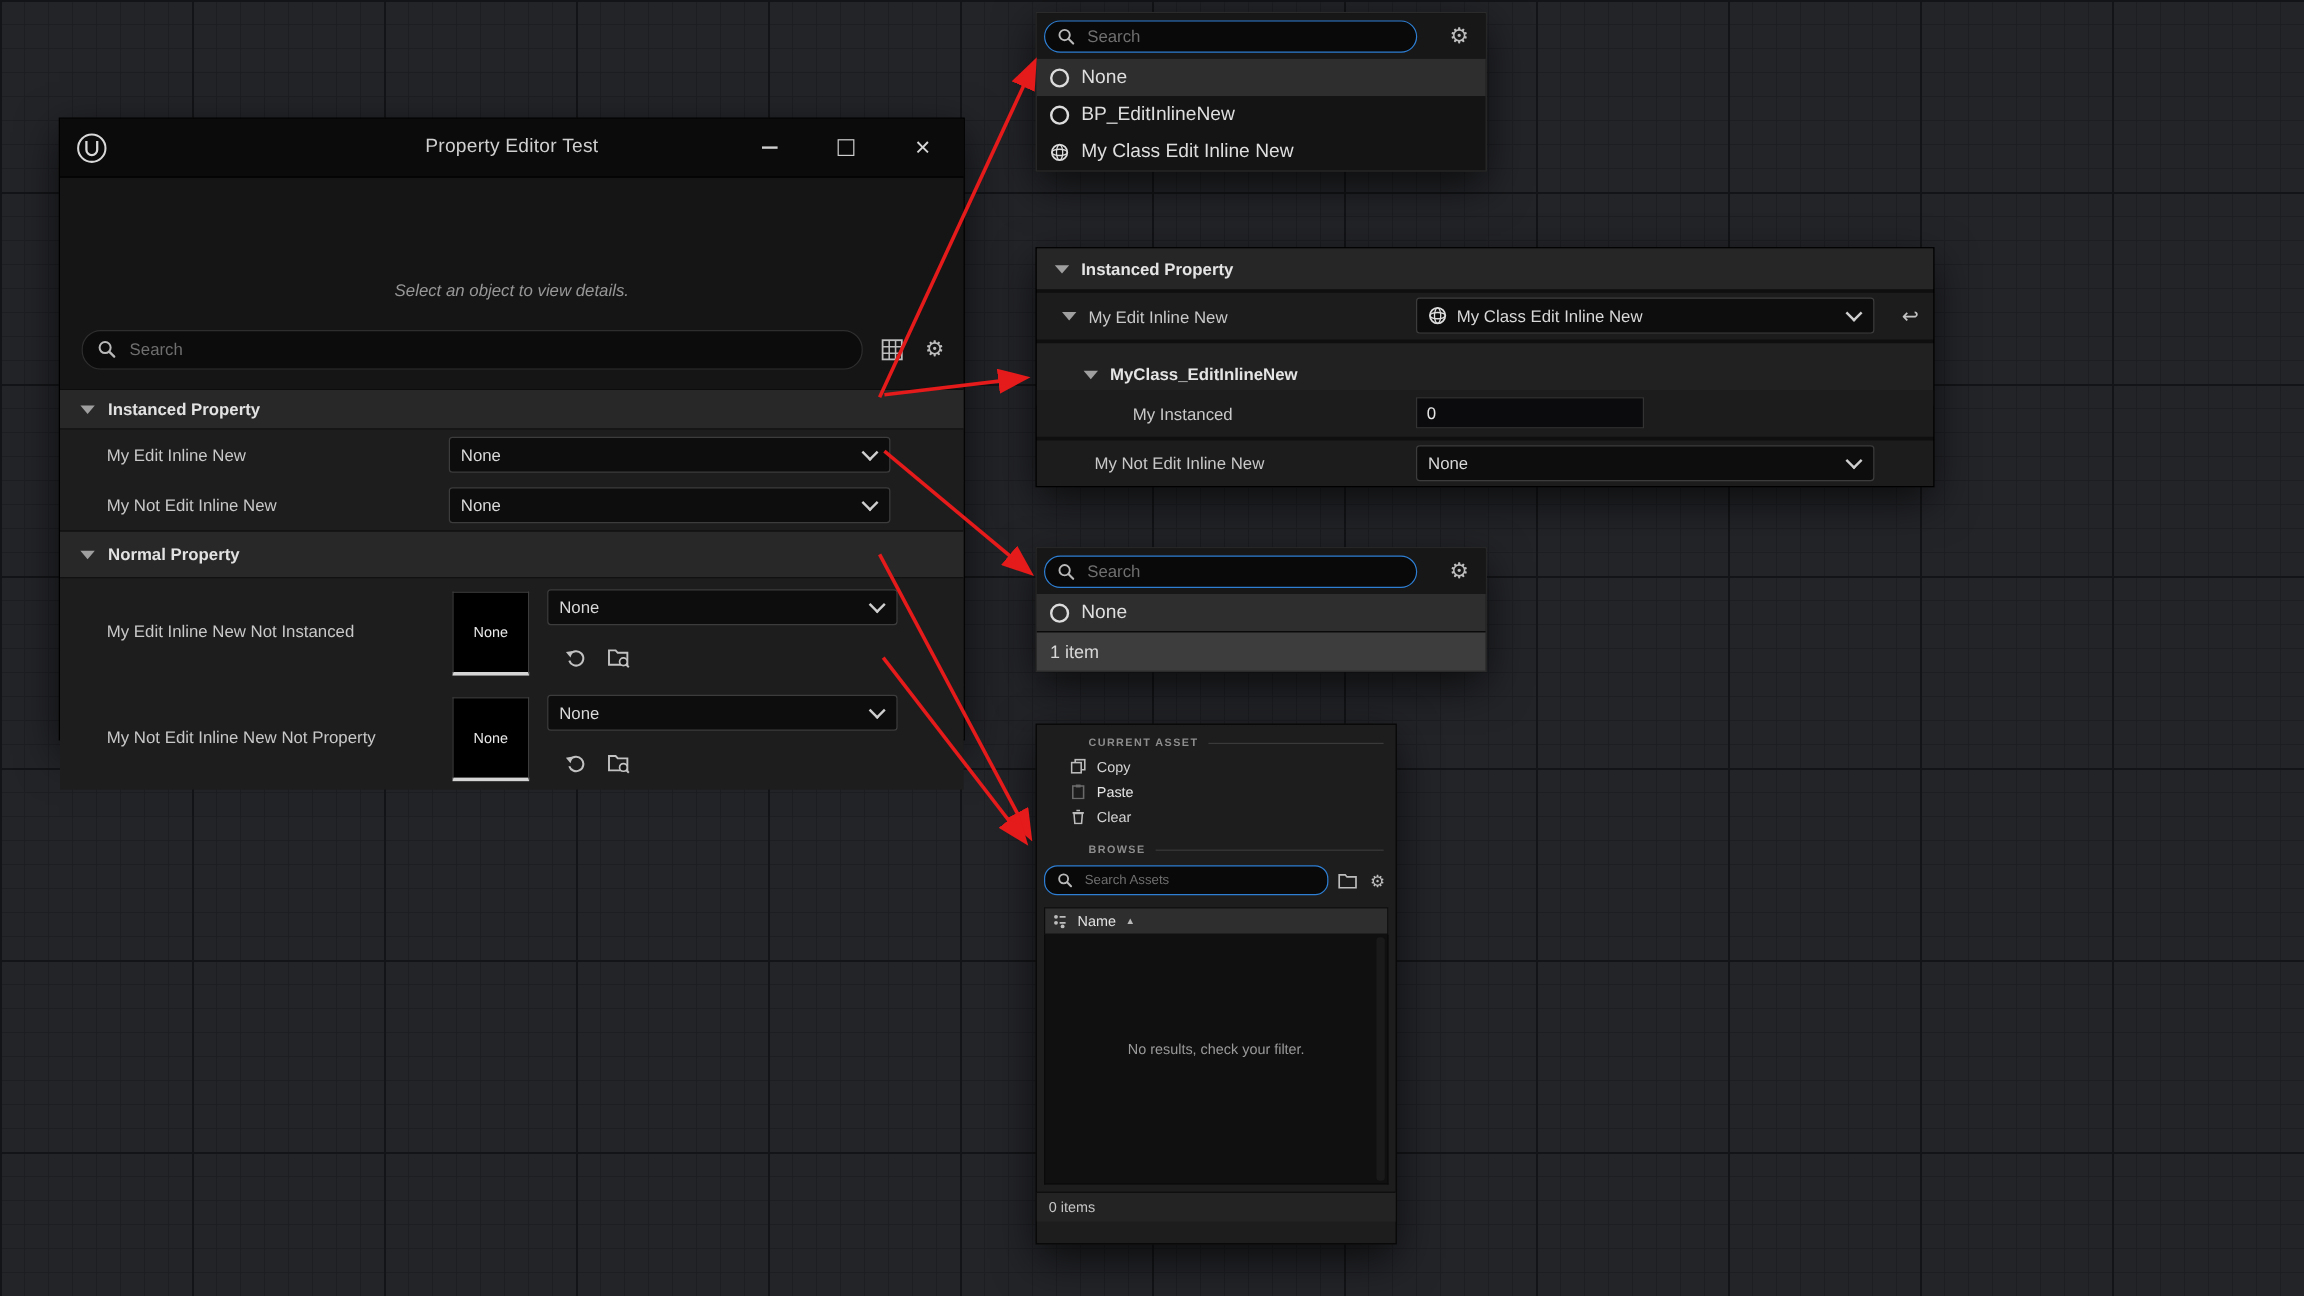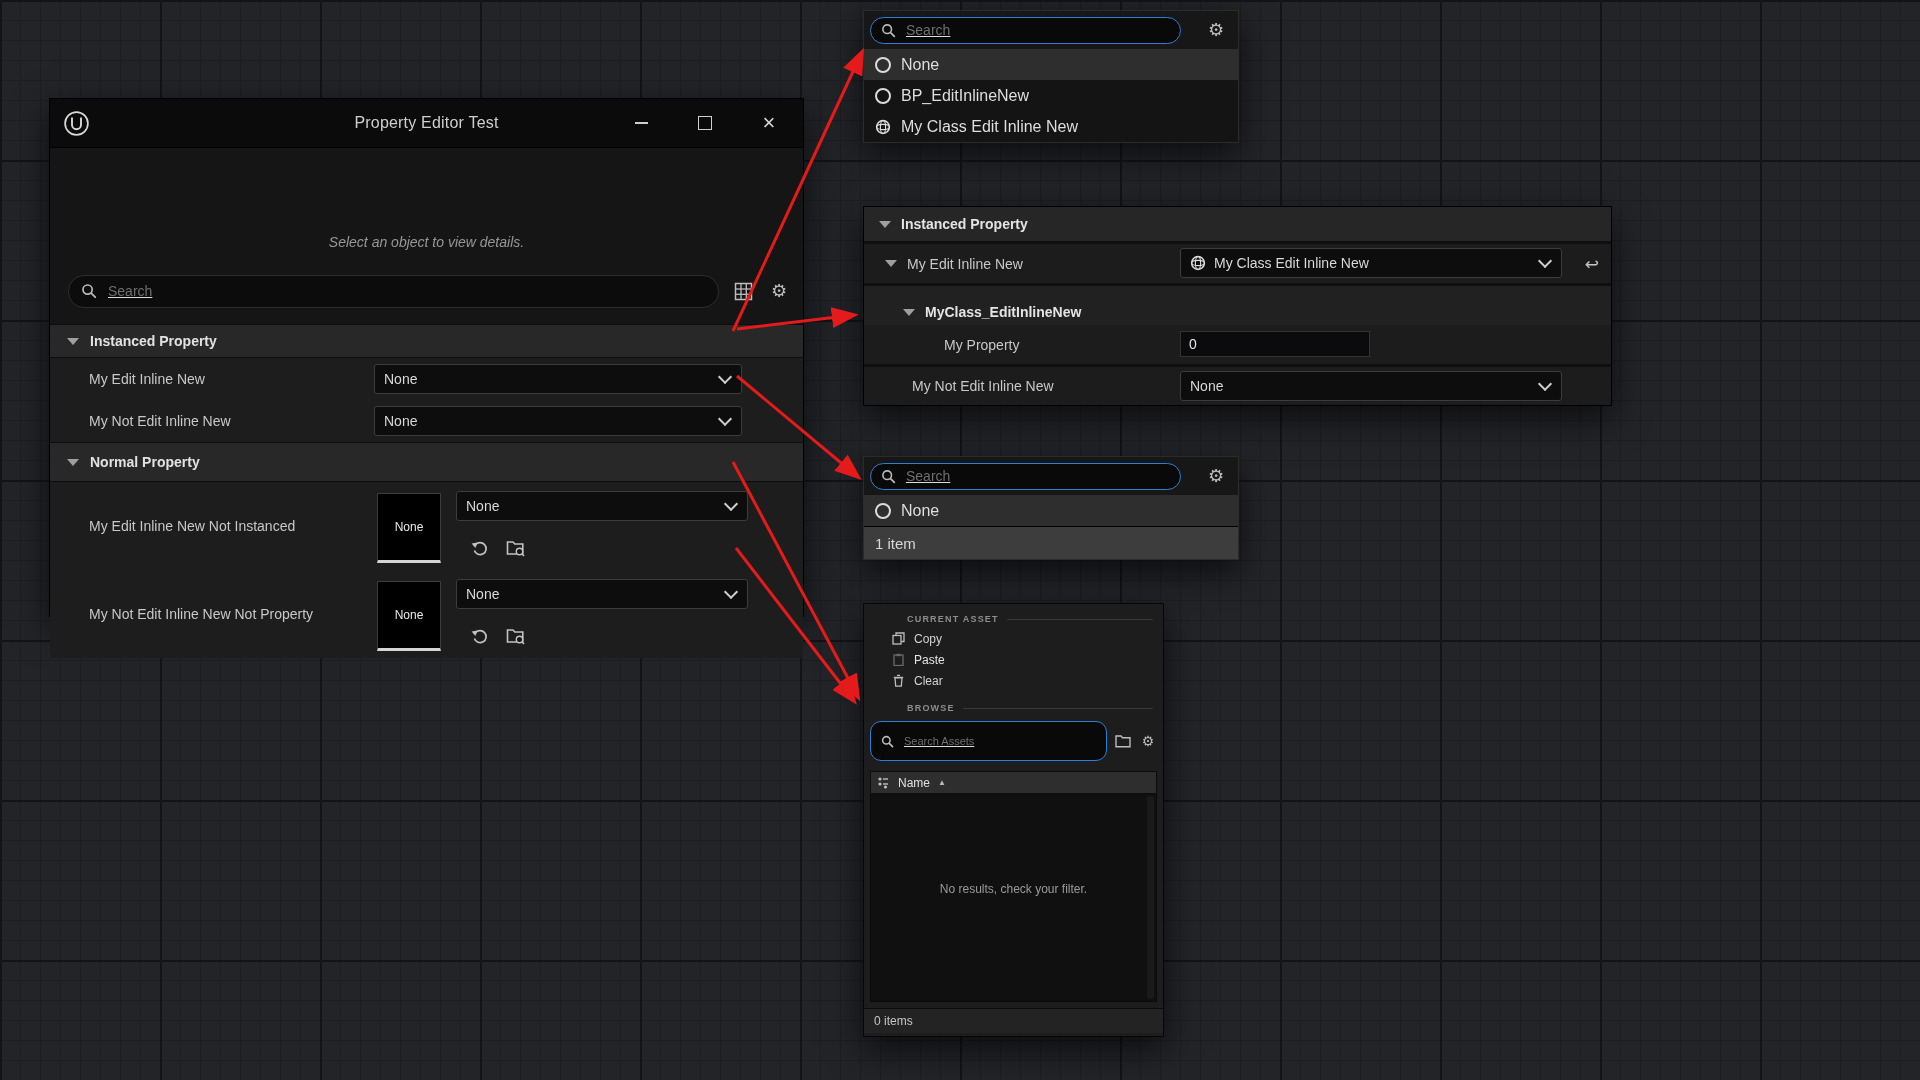--- a/index.html
+++ b/index.html
@@ -27,21 +27,21 @@
   .win-btn { width:20px; height:20px; display:flex; align-items:center; justify-content:center; color:#cfcfcf; cursor:pointer; }
   .ic-min { width:13px; height:2px; background:#cfcfcf; }
   .ic-max { width:12px; height:12px; border:1.6px solid #cfcfcf; }
   .ic-close { font-size:22px; line-height:20px; color:#d6d6d6; }
 
   .win-body { position:relative; height:468px; }
   .hint { position:absolute; top:86px; left:0; right:0; text-align:center; font-style:italic; color:#979797; font-size:14px; }
 
   .searchrow { position:absolute; top:126px; left:18px; right:12px; height:34px; display:flex; align-items:center; gap:12px; }
   .search-pill { flex:1; height:31px; background:#0c0c0c; border:1px solid #2e2e2e; border-radius:16px; display:flex; align-items:center; gap:9px; padding:0 12px; }
-  .search-pill input, .search-oval input { flex:1; background:transparent; border:none; outline:none; color:#ddd; font-size:14px; font-family:inherit; min-width:0;text-decoration:underline; }
+  .search-pill input, .search-oval input { flex:1; background:transparent; border:none; outline:none; color:#ddd; font-size:14px; font-family:inherit; min-width:0; }
   .search-pill input::placeholder, .search-oval input::placeholder { color:#6f6f6f; }
   .tool-ic { width:24px; height:24px; display:flex; align-items:center; justify-content:center; color:#bdbdbd; cursor:pointer; }
   .gear { font-size:18px; color:#bdbdbd; line-height:1; }
 
   .sec-header { position:absolute; left:0; right:0; background:#282828; border-top:1px solid #0d0d0d; border-bottom:1px solid #0d0d0d; display:flex; align-items:center; gap:11px; padding-left:17px; box-sizing:border-box; }
   .sec-header .lbl { color:#e2e2e2; font-size:14px; font-weight:bold; }
   .tri-down { width:0; height:0; border-left:6px solid transparent; border-right:6px solid transparent; border-top:7px solid #9f9f9f; }
 
   .prop-row { position:absolute; left:0; right:0; background:#1d1d1d; border-bottom:1px solid #121212; }
   .row-label { position:absolute; left:39px; top:50%; transform:translateY(-50%); color:#c8c8c8; font-size:14px; }
@@ -82,21 +82,21 @@
 
   
   #assetPicker { left:863px; top:603px; width:299px; height:432px; background:#1d1d1d; border:1px solid #060606; font-size:12px; }
   .seg-head { display:flex; align-items:center; gap:8px; margin:10px 10px 4px 27px; }
   .seg-head .seg-lbl { color:#8d8d8d; font-size:9px; letter-spacing:1.2px; font-weight:bold; white-space:nowrap;margin-left:16px; }
   .seg-line { flex:1; height:1px; background:#3a3a3a; }
   .menu-item { height:21px; display:flex; align-items:center; gap:9px; padding-left:27px; color:#d2d2d2; cursor:pointer; }
   .menu-item.disabled { color:#e5e5e5; cursor:default; }
   .mi-ic { width:14px; height:14px; display:flex; align-items:center; justify-content:center; }
   .ap-search { display:flex; align-items:center; gap:7px; margin:8px 6px 0 6px; }
-  .ap-search .search-oval { flex:1; height:40px; border-radius:11px; }
+  .ap-search .search-oval { flex:1; height:25px; border-radius:11px; }
   .ap-search input { font-size:11px; }
   .col-header { margin:10px 6px 0 6px; height:21px; background:#2e2e2e; border:1px solid #0c0c0c; display:flex; align-items:center; gap:8px; padding:0 6px; }
   .col-header .col-lbl { color:#e0e0e0; font-size:12px; }
   .sort-asc { font-size:8px; color:#b9b9b9; }
   .ap-list { position:relative; margin:0 6px; height:207px; background:#101010; border:1px solid #0a0a0a; border-top:none; }
   .ap-empty { position:absolute; top:88px; left:0; right:0; text-align:center; color:#9a9a9a; font-size:12px; }
   .ap-scroll { position:absolute; top:2px; right:2px; bottom:2px; width:7px; background:#1a1a1a; border-radius:3px; }
   .ap-footer { margin-top:6px; height:24px; display:flex; align-items:center; padding-left:10px; color:#c6c6c6; background:#232323; border-top:1px solid #0c0c0c; }
 
   
@@ -291,21 +291,21 @@
       </div>
       <span class="reset-btn">↩</span>
     </div>
 
     <div class="d-row d-child">
       <span class="tri-down" style="margin-left:39px;"></span>
       <span class="d-lbl b" style="margin-left:10px;">MyClass_EditInlineNew</span>
     </div>
 
     <div class="d-row d-prop">
-      <span class="d-lbl" style="margin-left:80px;">My Property</span>
+      <span class="d-lbl" style="margin-left:80px;">My Instanced</span>
       <div class="val-box">
         <input value="0" style="">
       </div>
     </div>
 
     <div class="d-row d-not">
       <span class="d-lbl" style="margin-left:48px;">My Not Edit Inline New</span>
       <div class="combo" style="left:316px; width:382px; top:4px;">
         <span class="combo-text">None</span>
         <span class="chev"></span>

